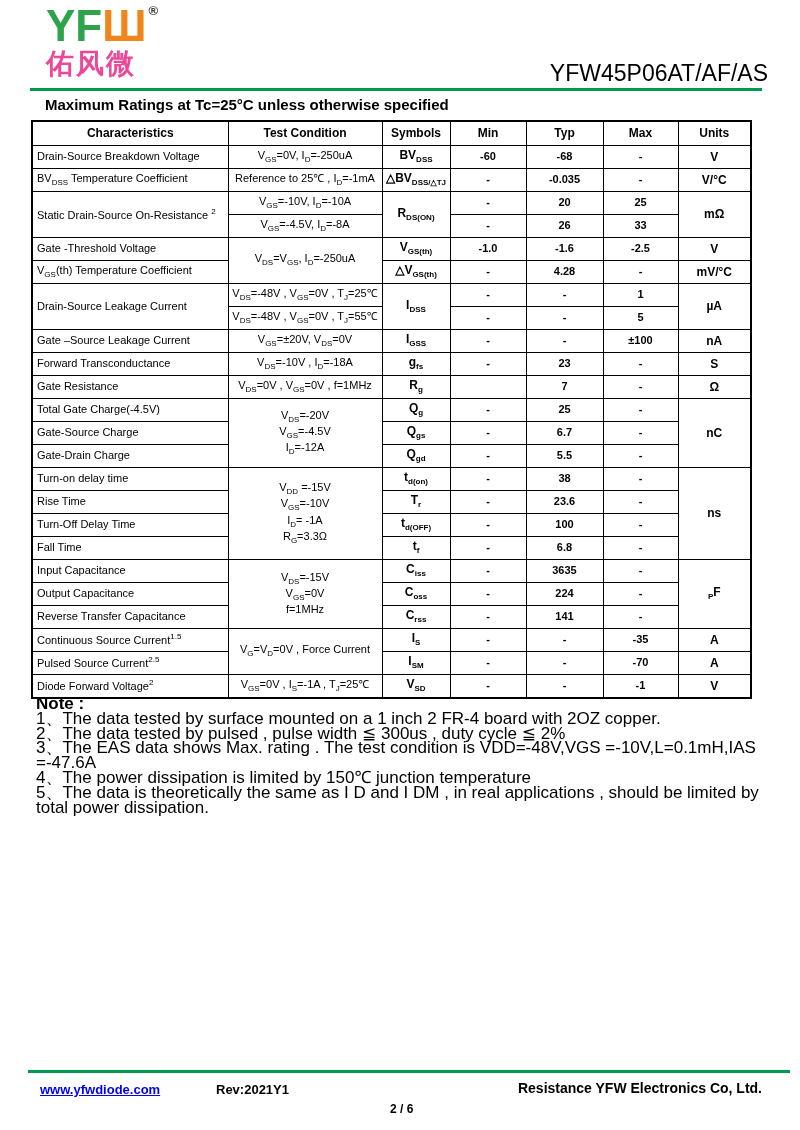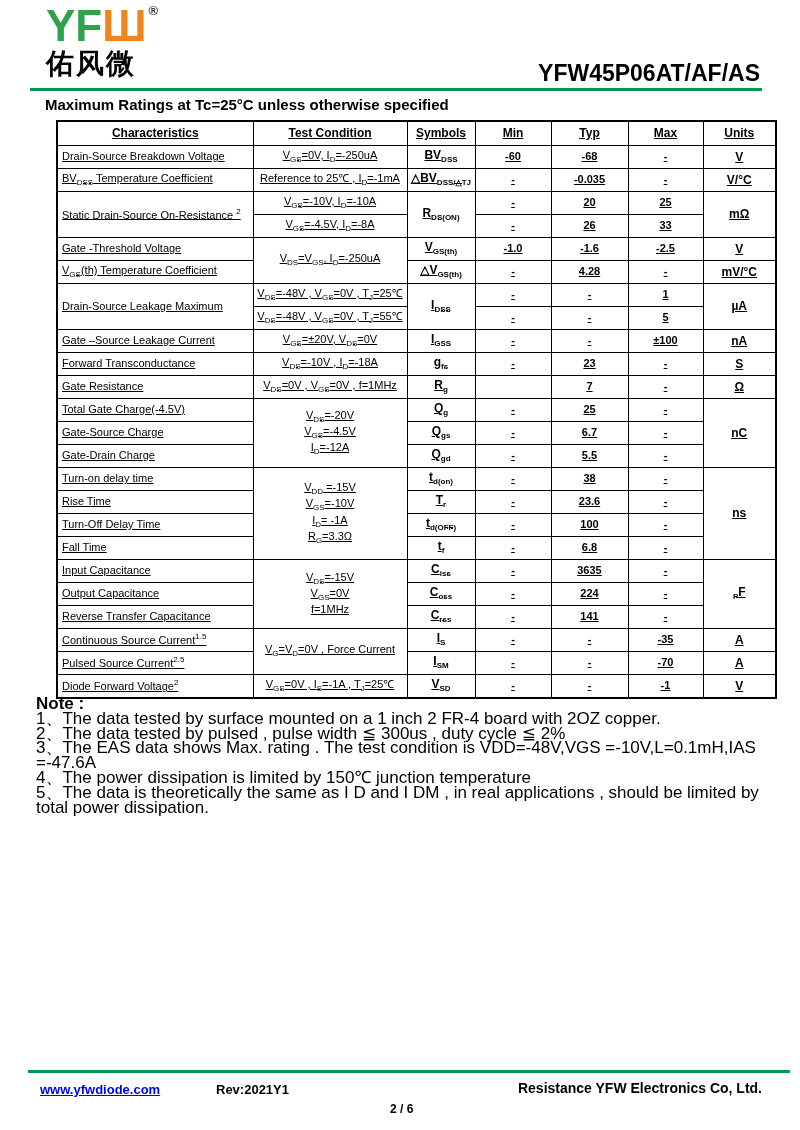--- a/index.html
+++ b/index.html
@@ -12,41 +12,40 @@
     overflow:hidden;
   }
   .page { position:absolute; inset:0; }
 
   
   .logo { position:absolute; left:46px; top:4px; line-height:1; }
   .logo-latin { font-size:44px; font-weight:bold; letter-spacing:0px; }
   .logo-green { color:#2fa24c; }
   .logo-orange { color:#f08519; }
   .reg-mark { font-size:13px; font-weight:bold; color:#333; vertical-align:26px; margin-left:2px; }
-  .logo-cn { font-size:28px; font-weight:bold; color:#000000; margin-top:2px; letter-spacing:2px; }
+  .logo-cn { font-size:28px; font-weight:bold; color:#ec4899; margin-top:2px; letter-spacing:2px; }
 
   .part-number {
-    position:absolute; right:40px; top:60px;
-    font-size:23px; font-weight:bold; letter-spacing:0px;margin-left:28px;
+    position:absolute; right:32px; top:60px;
+    font-size:23px; font-weight:normal; letter-spacing:0px;margin-left:28px;
   }
   .header-rule {
     position:absolute; left:30px; width:732px; top:88px; height:3px;
     background:#009a4e;
   }
   .section-title {
     position:absolute; left:45px; top:96px;
     color:#000000; font-weight:bold; font-size:15px;
   }
 
   
   table.ratings {
-    position:absolute; left:56px; top:120px; width:719px;
+    position:absolute; left:31px; top:120px; width:719px;
     border-collapse:collapse; table-layout:fixed;
     border:2px solid #000;
-    text-decoration:underline;
   }
   .ratings th, .ratings td {
     border:1px solid #000;
     font-size:11px;
     text-align:center;
     vertical-align:middle;
     padding:1px 2px;
     height:20px;
     line-height:1.25;
     overflow:hidden;
@@ -158,21 +157,21 @@
         </tr>
         <tr>
           <td class="char">V<sub>GS</sub>(th) Temperature Coefficient</td>
           <td class="sym">△V<sub>GS(th)</sub></td>
           <td class="val">-</td>
           <td class="val">4.28</td>
           <td class="val">-</td>
           <td class="unit">mV/°C</td>
         </tr>
         <tr>
-          <td rowspan="2" class="char">Drain-Source Leakage Maximum</td>
+          <td rowspan="2" class="char">Drain-Source Leakage Current</td>
           <td class="cond">V<sub>DS</sub>=-48V , V<sub>GS</sub>=0V , T<sub>J</sub>=25℃</td>
           <td rowspan="2" class="sym">I<sub>DSS</sub></td>
           <td class="val">-</td>
           <td class="val">-</td>
           <td class="val">1</td>
           <td rowspan="2" class="unit">µA</td>
         </tr>
         <tr>
           <td class="cond">V<sub>DS</sub>=-48V , V<sub>GS</sub>=0V , T<sub>J</sub>=55℃</td>
           <td class="val">-</td>

